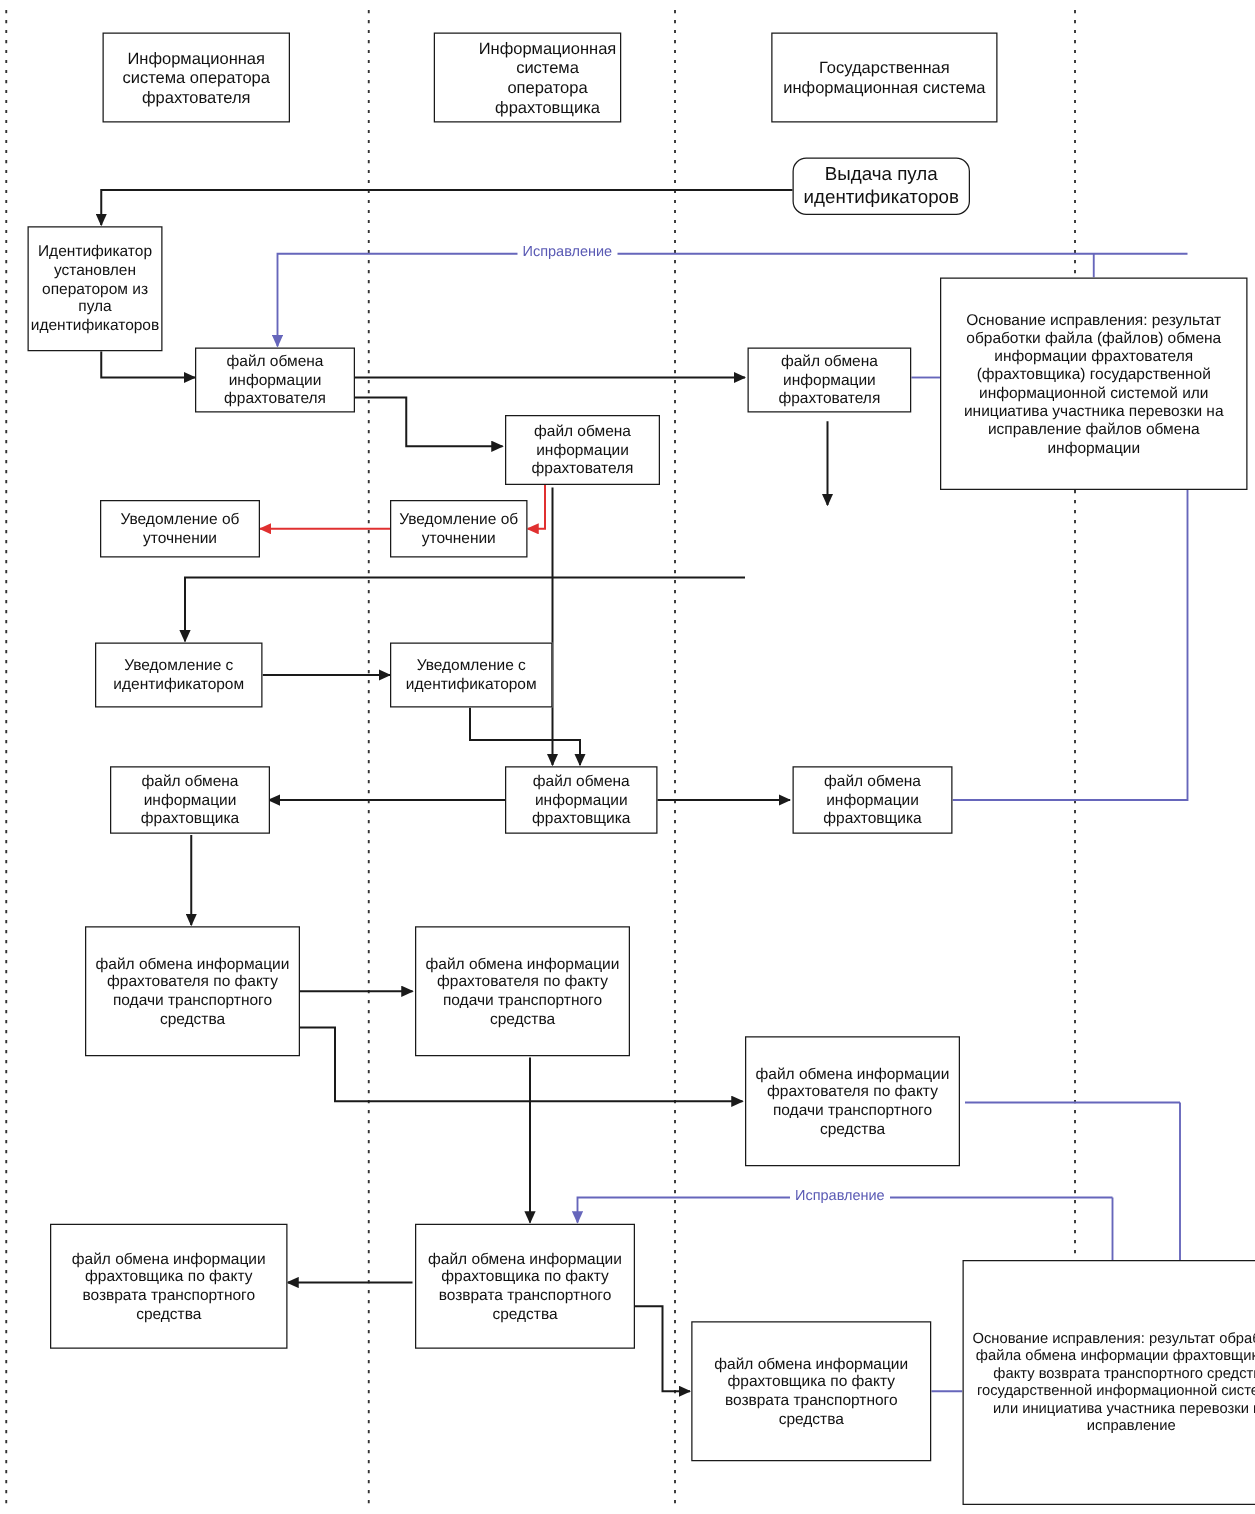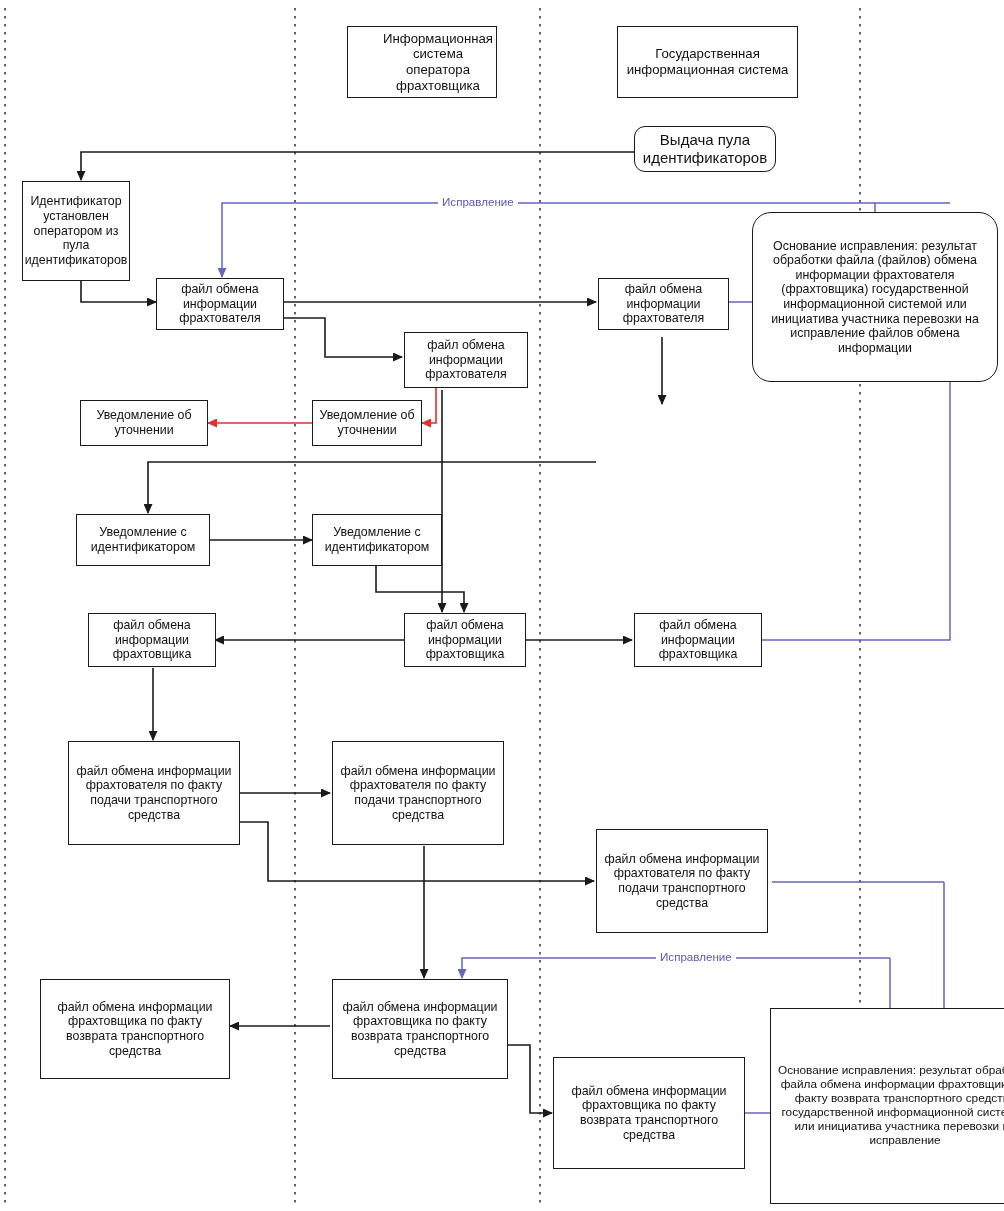--- a/index.html
+++ b/index.html
@@ -7,21 +7,21 @@
   #canvas{position:relative;width:1004px;height:1211px;background:#fff;overflow:hidden;}
   svg.wires{position:absolute;left:0;top:0;width:1004px;height:1211px;pointer-events:none;}
   .node{position:absolute;box-sizing:border-box;border:1.4px solid #1a1a1a;background:#fff;
         display:flex;align-items:center;justify-content:center;text-align:center;
         color:#111;line-height:1.18;padding:3px 4px;}
   .node.rounded{border-radius:11px;}
   .lane-head{font-size:13.2px;}
   .fsz13{font-size:15px;}
   .fsz12{font-size:12.4px;}
   .fsz115{font-size:11.8px;}
-  .wire-label{position:absolute;font-size:11.6px;color:#5a5ab4;background:#fff;padding:0 4px;white-space:nowrap;margin-left:24px;}
+  .wire-label{position:absolute;font-size:11.6px;color:#5a5ab4;background:#fff;padding:0 4px;white-space:nowrap;}
 </style>
 </head>
 <body>
 
 <div id="canvas">
 
   <svg class="wires" viewBox="0 0 1004 1211">
     <defs>
       <marker id="ah" markerWidth="10" markerHeight="9" refX="9" refY="4.5" orient="auto" markerUnits="userSpaceOnUse">
         <path d="M0,0 L10,4.5 L0,9 z" fill="#1a1a1a"></path>
@@ -71,20 +71,23 @@
       <path d="M875,203 L875,222"></path>
       <path d="M729,302 L752,302"></path>
       <path d="M950,223 L950,640 L762,640"></path>
       <path d="M890,958 L462,958 L462,978" marker-end="url(#ahb)"></path>
       <path d="M890,958 L890,1008"></path>
       <path d="M745,1113 L770,1113"></path>
       <path d="M944,882 L944,1008 M944,882 L772,882"></path>
     </g>
   </svg>
 
+  <div class="node lane-head" style="left:82px;top:26px;width:150px;height:72px;">
+    <span>Информационная система оператора фрахтователя</span>
+  </div>
   <div class="node lane-head" style="left:347px;top:26px;width:150px;height:72px;padding-left:36px;">
     <span>Информационная система оператора фрахтовщика</span>
   </div>
   <div class="node lane-head" style="left:617px;top:26px;width:181px;height:72px;">
     <span>Государственная информационная система</span>
   </div>
 
   <div class="node rounded fsz13" style="left:634px;top:126px;width:142px;height:46px;">
     <span>Выдача пула идентификаторов</span>
   </div>
@@ -98,21 +101,21 @@
   </div>
 
   <div class="node fsz12" style="left:598px;top:278px;width:131px;height:52px;">
     <span>файл обмена информации фрахтователя</span>
   </div>
 
   <div class="node fsz12" style="left:404px;top:332px;width:124px;height:56px;">
     <span>файл обмена информации фрахтователя</span>
   </div>
 
-  <div class="node fsz12" style="left:752px;top:212px;width:246px;height:170px;border-radius:19px;">
+  <div class="node fsz12" style="left:752px;top:222px;width:246px;height:170px;">
     <span>Основание исправления: результат обработки файла (файлов) обмена информации фрахтователя (фрахтовщика) государственной информационной системой или инициатива участника перевозки на исправление файлов обмена информации</span>
   </div>
 
   <div class="node fsz12" style="left:80px;top:400px;width:128px;height:46px;">
     <span>Уведомление об уточнении</span>
   </div>
 
   <div class="node fsz12" style="left:312px;top:400px;width:110px;height:46px;">
     <span>Уведомление об уточнении</span>
   </div>

